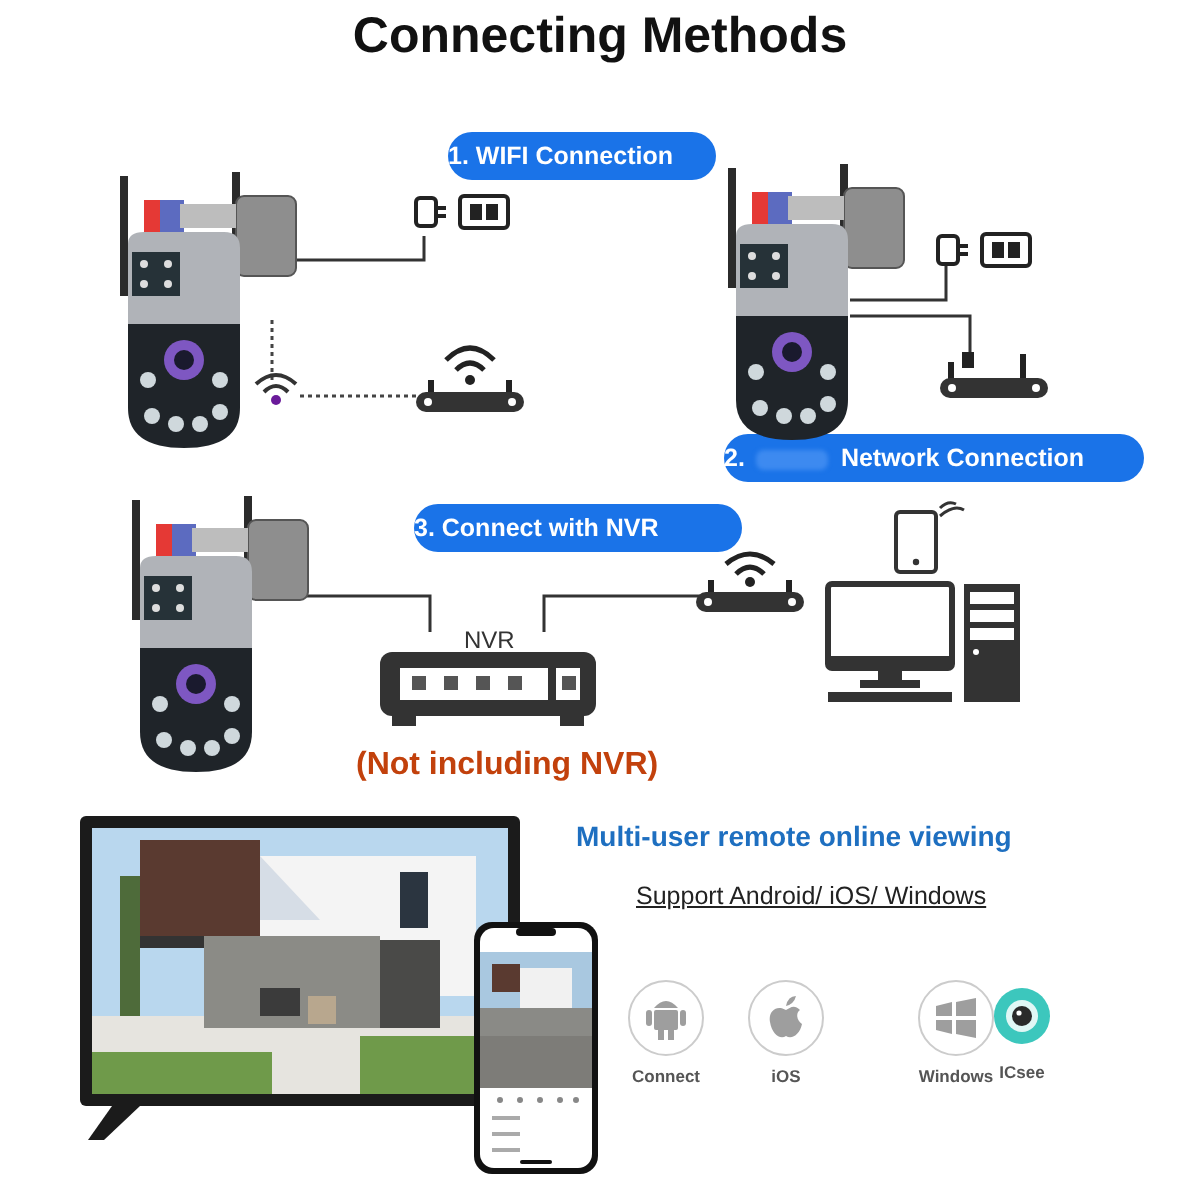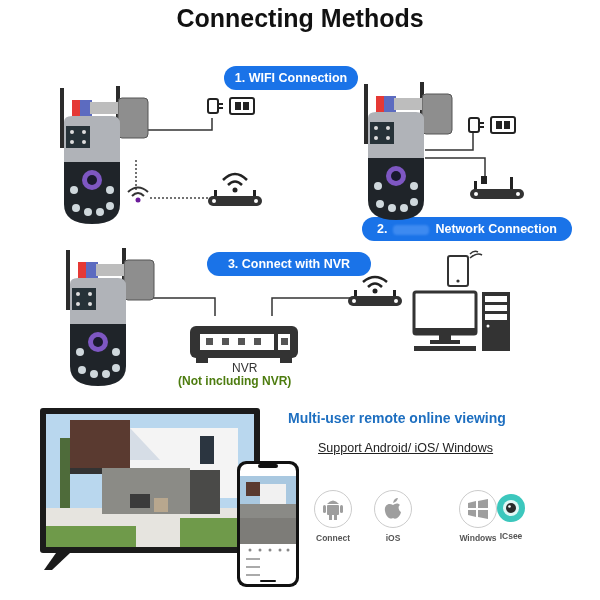--- a/index.html
+++ b/index.html
@@ -1,26 +1,26 @@
 <!DOCTYPE html>
 <html><head>
 <meta charset="utf-8">
 <style>
   html, body { margin:0; padding:0; background:#ffffff; }
   body { width:600px; height:600px; position:relative; overflow:hidden; font-family:"Liberation Sans", sans-serif; }
   .abs { position:absolute; }
   .title { left:0; top:4px; width:600px; text-align:center; font-weight:bold; font-size:25px; color:#111; }
-  .pill { background:#1a73e8; color:#fff; font-weight:bold; font-size:12.5px; border-radius:14px; height:24px; line-height:24px; text-align:center; }
+  .pill { background:#1a73e8; color:#fff; font-weight:bold; font-size:12.5px; border-radius:14px; height:24px; line-height:24px; }
   .pill1 { left:224px; top:66px; width:134px; }
   .pill2 { left:362px; top:217px; width:210px; }
   .pill3 { left:172px; top:252px; width:164px;margin-left:35px; }
   .pill2 .blur { display:inline-block; width:36px; height:10px; background:#3d8af0; border-radius:4px; vertical-align:middle; margin:0 6px; filter:blur(1px); }
   .camera { width:110px; height:140px; }
-  .label-nvr { left:232px; top:313px; font-size:12px; color:#333;margin-top:48px; }
-  .note { left:178px; top:374px; font-size:12px; font-weight:bold; color:#4d7c0f; }
+  .label-nvr { left:232px; top:313px; font-size:12px; color:#333; }
+  .note { left:178px; top:374px; font-size:16px; font-weight:bold; color:#c2410c; }
   .headline { left:288px; top:410px; font-size:14px; font-weight:bold; color:#1e6fc0; }
   .support { left:318px; top:441px; font-size:12.5px; color:#222;text-decoration:underline; }
   .os-item { width:50px; text-align:center; }
   .os-circle { width:36px; height:36px; border-radius:50%; border:1.5px solid #ccc; margin:0 auto; display:flex; align-items:center; justify-content:center; background:#fff; }
   .os-label { font-size:8.5px; font-weight:bold; color:#555; margin-top:5px; }
 </style>
 </head>
 <body>
 
 <div class="abs title">Connecting Methods</div>

